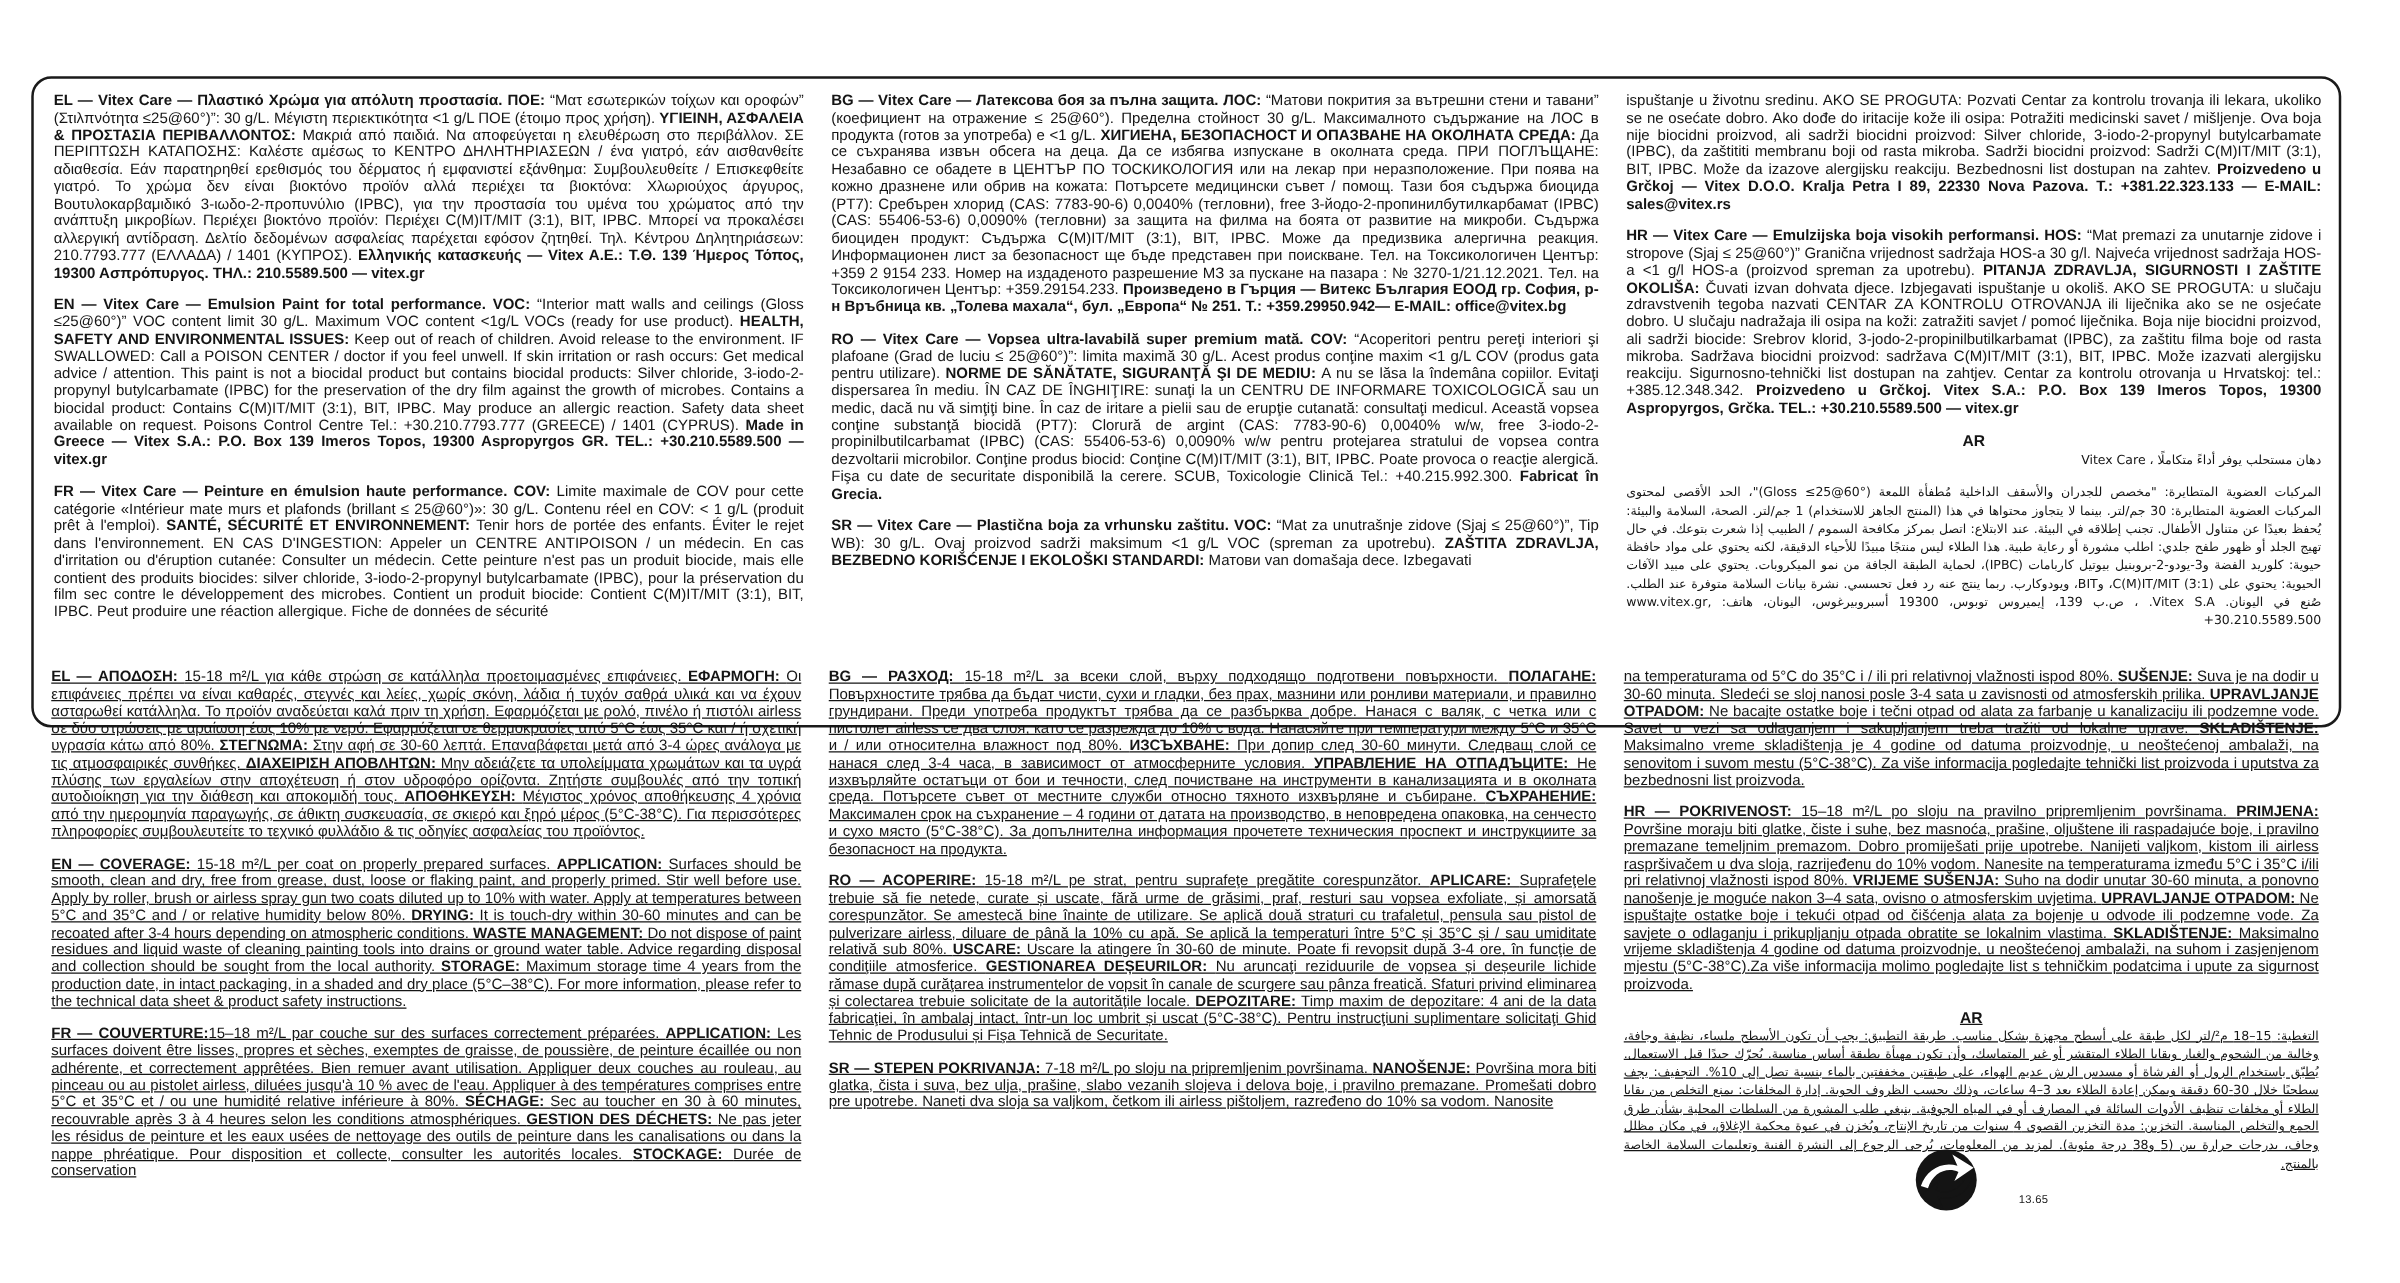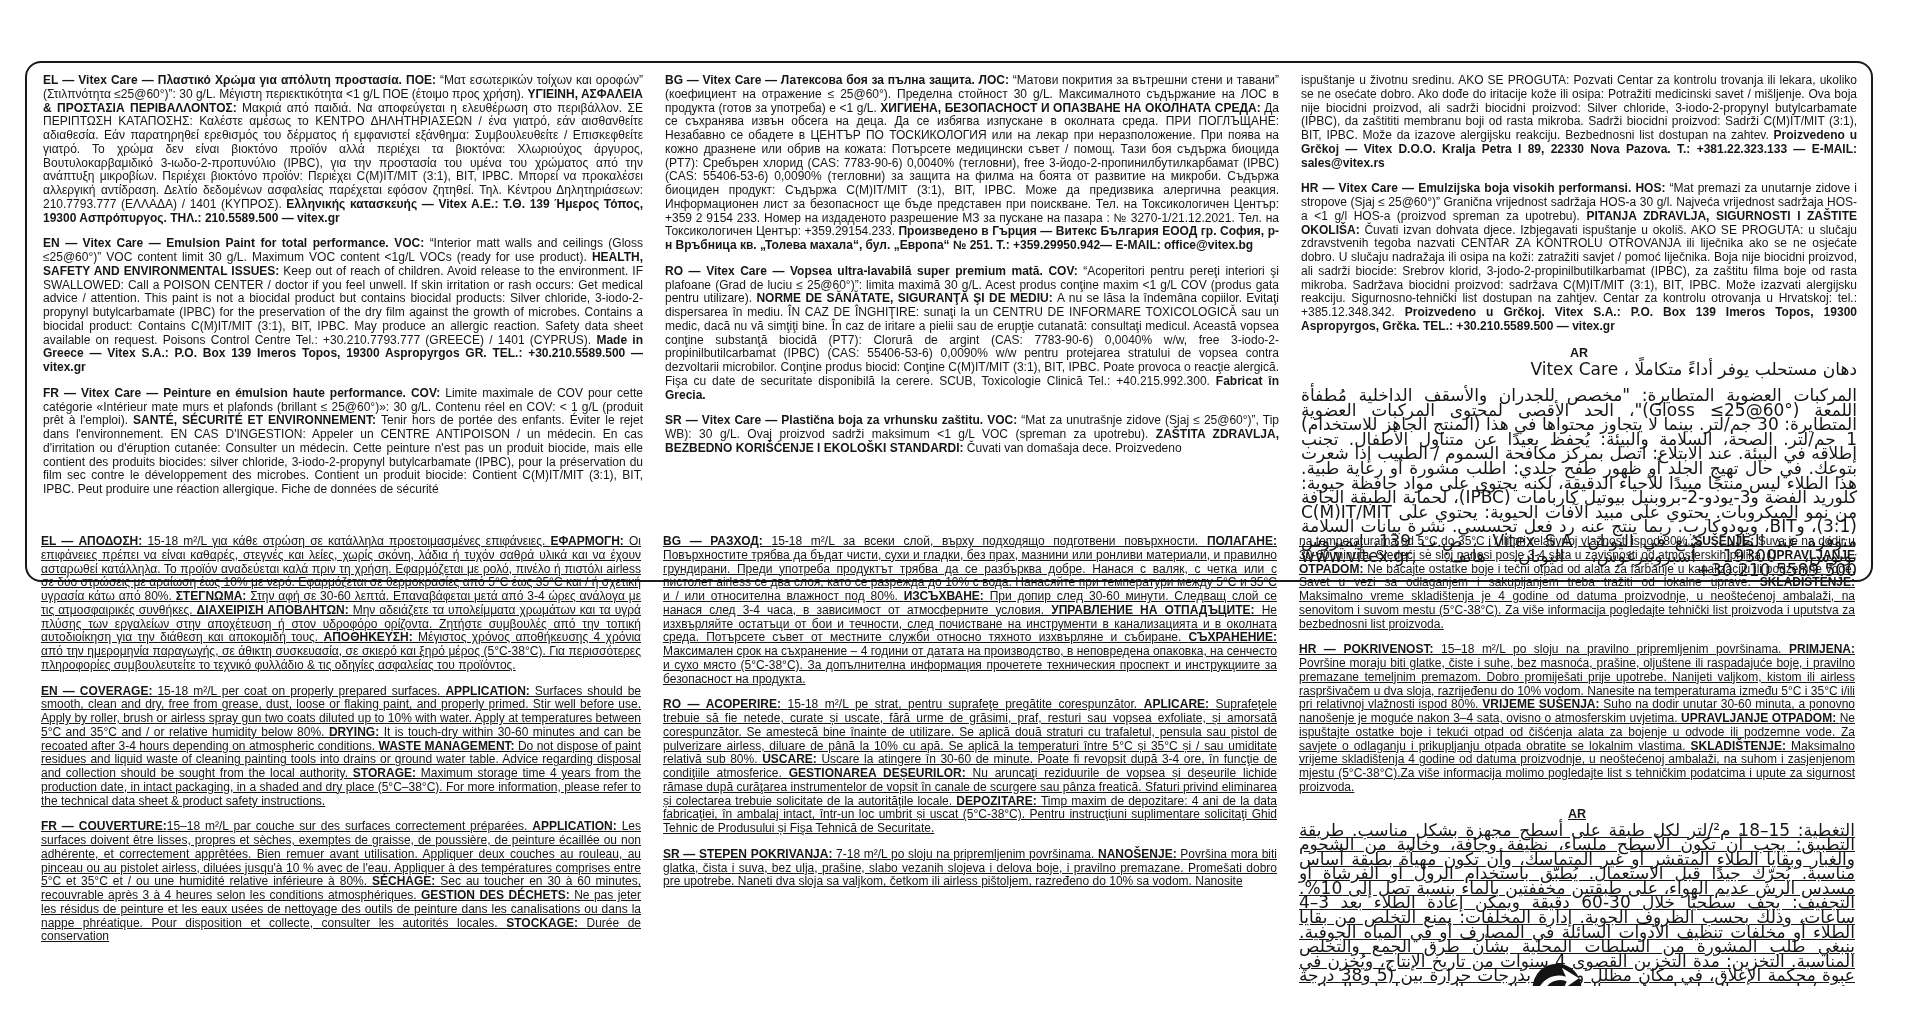--- a/index.html
+++ b/index.html
@@ -23,21 +23,21 @@
   .band-open{top:524px;height:462px;text-decoration:underline;}
   .col{position:relative;min-width:0;}
   p.para{
     margin:0 0 12px;text-align:justify;
     font-size:12px;line-height:13.75px;
   }
   p.para b{font-weight:bold;}
   p.ar{
     direction:rtl;text-align:justify;
     font-family:"DejaVu Sans","Liberation Sans",sans-serif;
-    font-size:17px;line-height:14.6px;
+    font-size:10px;line-height:14.6px;
   }
   p.ar-label{
     direction:rtl;text-align:center;font-weight:bold;
     margin:0 0 2px;font-size:12.5px;line-height:14px;
   }
   p.ar-line{direction:rtl;text-align:right;}
   .greendot{
     position:absolute;left:232px;bottom:10px;width:52px;height:52px;
   }
   .greendot svg{width:100%;height:100%;display:block;}
@@ -53,21 +53,21 @@
 
   <section class="band band-bordered">
     <div class="col">
         <p class="para"><b>EL — Vitex Care — Πλαστικό Χρώμα για απόλυτη προστασία. ΠΟΕ: </b><span>“Ματ εσωτερικών τοίχων και οροφών” (Στιλπνότητα ≤25@60°)”: 30 g/L. Μέγιστη περιεκτικότητα &lt;1 g/L ΠΟΕ (έτοιμο προς χρήση). </span><b>ΥΓΙΕΙΝΗ, ΑΣΦΑΛΕΙΑ &amp; ΠΡΟΣΤΑΣΙΑ ΠΕΡΙΒΑΛΛΟΝΤΟΣ: </b><span>Μακριά από παιδιά. Να αποφεύγεται η ελευθέρωση στο περιβάλλον. ΣΕ ΠΕΡΙΠΤΩΣΗ ΚΑΤΑΠΟΣΗΣ: Καλέστε αμέσως το ΚΕΝΤΡΟ ΔΗΛΗΤΗΡΙΑΣΕΩΝ / ένα γιατρό, εάν αισθανθείτε αδιαθεσία. Εάν παρατηρηθεί ερεθισμός του δέρματος ή εμφανιστεί εξάνθημα: Συμβουλευθείτε / Επισκεφθείτε γιατρό. Το χρώμα δεν είναι βιοκτόνο προϊόν αλλά περιέχει τα βιοκτόνα: Χλωριούχος άργυρος, Βουτυλοκαρβαμιδικό 3-ιωδο-2-προπυνύλιο (IPBC), για την προστασία του υμένα του χρώματος από την ανάπτυξη μικροβίων. Περιέχει βιοκτόνο προϊόν: Περιέχει C(M)IT/MIT (3:1), BIT, IPBC. Μπορεί να προκαλέσει αλλεργική αντίδραση. Δελτίο δεδομένων ασφαλείας παρέχεται εφόσον ζητηθεί. Τηλ. Κέντρου Δηλητηριάσεων: 210.7793.777 (ΕΛΛΑΔΑ) / 1401 (ΚΥΠΡΟΣ). </span><b>Ελληνικής κατασκευής — Vitex A.E.: Τ.Θ. 139 Ήμερος Τόπος, 19300 Ασπρόπυργος. ΤΗΛ.: 210.5589.500 — vitex.gr</b></p>
         <p class="para"><b>EN — Vitex Care — Emulsion Paint for total performance. VOC: </b><span>“Interior matt walls and ceilings (Gloss ≤25@60°)” VOC content limit 30 g/L. Maximum VOC content &lt;1g/L VOCs (ready for use product). </span><b>HEALTH, SAFETY AND ENVIRONMENTAL ISSUES: </b><span>Keep out of reach of children. Avoid release to the environment. IF SWALLOWED: Call a POISON CENTER / doctor if you feel unwell. If skin irritation or rash occurs: Get medical advice / attention. This paint is not a biocidal product but contains biocidal products: Silver chloride, 3-iodo-2-propynyl butylcarbamate (IPBC) for the preservation of the dry film against the growth of microbes. Contains a biocidal product: Contains C(M)IT/MIT (3:1), BIT, IPBC. May produce an allergic reaction. Safety data sheet available on request. Poisons Control Centre Tel.: +30.210.7793.777 (GREECE) / 1401 (CYPRUS). </span><b>Made in Greece — Vitex S.A.: P.O. Box 139 Imeros Topos, 19300 Aspropyrgos GR. TEL.: +30.210.5589.500 — vitex.gr</b></p>
         <p class="para"><b>FR — Vitex Care — Peinture en émulsion haute performance. COV: </b><span>Limite maximale de COV pour cette catégorie «Intérieur mate murs et plafonds (brillant ≤ 25@60°)»: 30 g/L. Contenu réel en COV: &lt; 1 g/L (produit prêt à l'emploi). </span><b>SANTÉ, SÉCURITÉ ET ENVIRONNEMENT: </b><span>Tenir hors de portée des enfants. Éviter le rejet dans l'environnement. EN CAS D'INGESTION: Appeler un CENTRE ANTIPOISON / un médecin. En cas d'irritation ou d'éruption cutanée: Consulter un médecin. Cette peinture n'est pas un produit biocide, mais elle contient des produits biocides: silver chloride, 3-iodo-2-propynyl butylcarbamate (IPBC), pour la préservation du film sec contre le développement des microbes. Contient un produit biocide: Contient C(M)IT/MIT (3:1), BIT, IPBC. Peut produire une réaction allergique. Fiche de données de sécurité</span></p>
       </div>
     <div class="col">
         <p class="para"><b>BG — Vitex Care — Латексова боя за пълна защита. ЛОС: </b><span>“Матови покрития за вътрешни стени и тавани” (коефициент на отражение ≤ 25@60°). Пределна стойност 30 g/L. Максималното съдържание на ЛОС в продукта (готов за употреба) е &lt;1 g/L. </span><b>ХИГИЕНА, БЕЗОПАСНОСТ И ОПАЗВАНЕ НА ОКОЛНАТА СРЕДА: </b><span>Да се съхранява извън обсега на деца. Да се избягва изпускане в околната среда. ПРИ ПОГЛЪЩАНЕ: Незабавно се обадете в ЦЕНТЪР ПО ТОСКИКОЛОГИЯ или на лекар при неразположение. При поява на кожно дразнене или обрив на кожата: Потърсете медицински съвет / помощ. Тази боя съдържа биоцида (PT7): Сребърен хлорид (CAS: 7783-90-6) 0,0040% (тегловни), free 3-йодо-2-пропинилбутилкарбамат (IPBC) (CAS: 55406-53-6) 0,0090% (тегловни) за защита на филма на боята от развитие на микроби. Съдържа биоциден продукт: Съдържа C(M)IT/MIT (3:1), BIT, IPBC. Може да предизвика алергична реакция. Информационен лист за безопасност ще бъде представен при поискване. Тел. на Токсикологичен Център: +359 2 9154 233. Номер на издаденото разрешение МЗ за пускане на пазара : № 3270-1/21.12.2021. Тел. на Токсикологичен Център: +359.29154.233. </span><b>Произведено в Гърция — Витекс България ЕООД гр. София, р-н Връбница кв. „Толева махала“, бул. „Европа“ № 251. Т.: +359.29950.942— E-MAIL: office@vitex.bg</b></p>
         <p class="para"><b>RO — Vitex Care — Vopsea ultra-lavabilă super premium mată. COV: </b><span>“Acoperitori pentru pereţi interiori şi plafoane (Grad de luciu ≤ 25@60°)”: limita maximă 30 g/L. Acest produs conţine maxim &lt;1 g/L COV (produs gata pentru utilizare). </span><b>NORME DE SĂNĂTATE, SIGURANŢĂ ŞI DE MEDIU: </b><span>A nu se lăsa la îndemâna copiilor. Evitaţi dispersarea în mediu. ÎN CAZ DE ÎNGHIŢIRE: sunaţi la un CENTRU DE INFORMARE TOXICOLOGICĂ sau un medic, dacă nu vă simţiţi bine. În caz de iritare a pielii sau de erupţie cutanată: consultaţi medicul. Această vopsea conţine substanţă biocidă (PT7): Clorură de argint (CAS: 7783-90-6) 0,0040% w/w, free 3-iodo-2-propinilbutilcarbamat (IPBC) (CAS: 55406-53-6) 0,0090% w/w pentru protejarea stratului de vopsea contra dezvoltarii microbilor. Conţine produs biocid: Conţine C(M)IT/MIT (3:1), BIT, IPBC. Poate provoca o reacţie alergică. Fişa cu date de securitate disponibilă la cerere. SCUB, Toxicologie Clinică Tel.: +40.215.992.300. </span><b>Fabricat în Grecia.</b></p>
-        <p class="para"><b>SR — Vitex Care — Plastična boja za vrhunsku zaštitu. VOC: </b><span>“Mat za unutrašnje zidove (Sjaj ≤ 25@60°)”, Tip WB): 30 g/L. Ovaj proizvod sadrži maksimum &lt;1 g/L VOC (spreman za upotrebu). </span><b>ZAŠTITA ZDRAVLJA, BEZBEDNO KORIŠĆENJE I EKOLOŠKI STANDARDI: </b><span>Čuvati van domašaja dece. Proizvedeno</span></p>
+        <p class="para"><b>SR — Vitex Care — Plastična boja za vrhunsku zaštitu. VOC: </b><span>“Mat za unutrašnje zidove (Sjaj ≤ 25@60°)”, Tip WB): 30 g/L. Ovaj proizvod sadrži maksimum &lt;1 g/L VOC (spreman za upotrebu). </span><b>ZAŠTITA ZDRAVLJA, BEZBEDNO KORIŠĆENJE I EKOLOŠKI STANDARDI: </b><span>Матови van domašaja dece. Izbegavati</span></p>
       </div>
     <div class="col">
         <p class="para"><span>ispuštanje u životnu sredinu. AKO SE PROGUTA: Pozvati Centar za kontrolu trovanja ili lekara, ukoliko se ne osećate dobro. Ako dođe do iritacije kože ili osipa: Potražiti medicinski savet / mišljenje. Ova boja nije biocidni proizvod, ali sadrži biocidni proizvod: Silver chloride, 3-iodo-2-propynyl butylcarbamate (IPBC), da zaštititi membranu boji od rasta mikroba. Sadrži biocidni proizvod: Sadrži C(M)IT/MIT (3:1), BIT, IPBC. Može da izazove alergijsku reakciju. Bezbednosni list dostupan na zahtev. </span><b>Proizvedeno u Grčkoj — Vitex D.O.O. Kralja Petra I 89, 22330 Nova Pazova. T.: +381.22.323.133 — E-MAIL: sales@vitex.rs</b></p>
         <p class="para"><b>HR — Vitex Care — Emulzijska boja visokih performansi. HOS: </b><span>“Mat premazi za unutarnje zidove i stropove (Sjaj ≤ 25@60°)” Granična vrijednost sadržaja HOS-a 30 g/l. Najveća vrijednost sadržaja HOS-a &lt;1 g/l HOS-a (proizvod spreman za upotrebu). </span><b>PITANJA ZDRAVLJA, SIGURNOSTI I ZAŠTITE OKOLIŠA: </b><span>Čuvati izvan dohvata djece. Izbjegavati ispuštanje u okoliš. AKO SE PROGUTA: u slučaju zdravstvenih tegoba nazvati CENTAR ZA KONTROLU OTROVANJA ili liječnika ako se ne osjećate dobro. U slučaju nadražaja ili osipa na koži: zatražiti savjet / pomoć liječnika. Boja nije biocidni proizvod, ali sadrži biocide: Srebrov klorid, 3-jodo-2-propinilbutilkarbamat (IPBC), za zaštitu filma boje od rasta mikroba. Sadržava biocidni proizvod: sadržava C(M)IT/MIT (3:1), BIT, IPBC. Može izazvati alergijsku reakciju. Sigurnosno-tehnički list dostupan na zahtjev. Centar za kontrolu otrovanja u Hrvatskoj: tel.: +385.12.348.342. </span><b>Proizvedeno u Grčkoj. Vitex S.A.: P.O. Box 139 Imeros Topos, 19300 Aspropyrgos, Grčka. TEL.: +30.210.5589.500 — vitex.gr</b></p>
         <p class="para ar-label" dir="rtl"><b>AR</b></p>
         <p class="para ar ar-line" dir="rtl"><span>دهان مستحلب يوفر أداءً متكاملًا ، </span><span>Vitex Care</span></p>
         <p class="para ar" dir="rtl"><span>المركبات العضوية المتطايرة: "مخصص للجدران والأسقف الداخلية مُطفأة اللمعة (Gloss ≤25@60°)"، الحد الأقصى لمحتوى المركبات العضوية المتطايرة: 30 جم/لتر. بينما لا يتجاوز محتواها في هذا (المنتج الجاهز للاستخدام) 1 جم/لتر. الصحة، السلامة والبيئة: يُحفظ بعيدًا عن متناول الأطفال. تجنب إطلاقه في البيئة. عند الابتلاع: اتصل بمركز مكافحة السموم / الطبيب إذا شعرت بتوعك. في حال تهيج الجلد أو ظهور طفح جلدي: اطلب مشورة أو رعاية طبية. هذا الطلاء ليس منتجًا مبيدًا للأحياء الدقيقة، لكنه يحتوي على مواد حافظة حيوية: كلوريد الفضة و3-يودو-2-بروبنيل بيوتيل كاربامات (IPBC)، لحماية الطبقة الجافة من نمو الميكروبات. يحتوي على مبيد الآفات الحيوية: يحتوي على C(M)IT/MIT (3:1)، وBIT، ويودوكارب. ربما ينتج عنه رد فعل تحسسي. نشرة بيانات السلامة متوفرة عند الطلب. صُنع في اليونان. </span><span>Vitex S.A.</span><span> ، ص.ب 139، إيميروس توبوس، 19300 أسبروبيرغوس، اليونان، هاتف: </span><span>www.vitex.gr, +30.210.5589.500</span></p>
       </div>
   </section>
 

